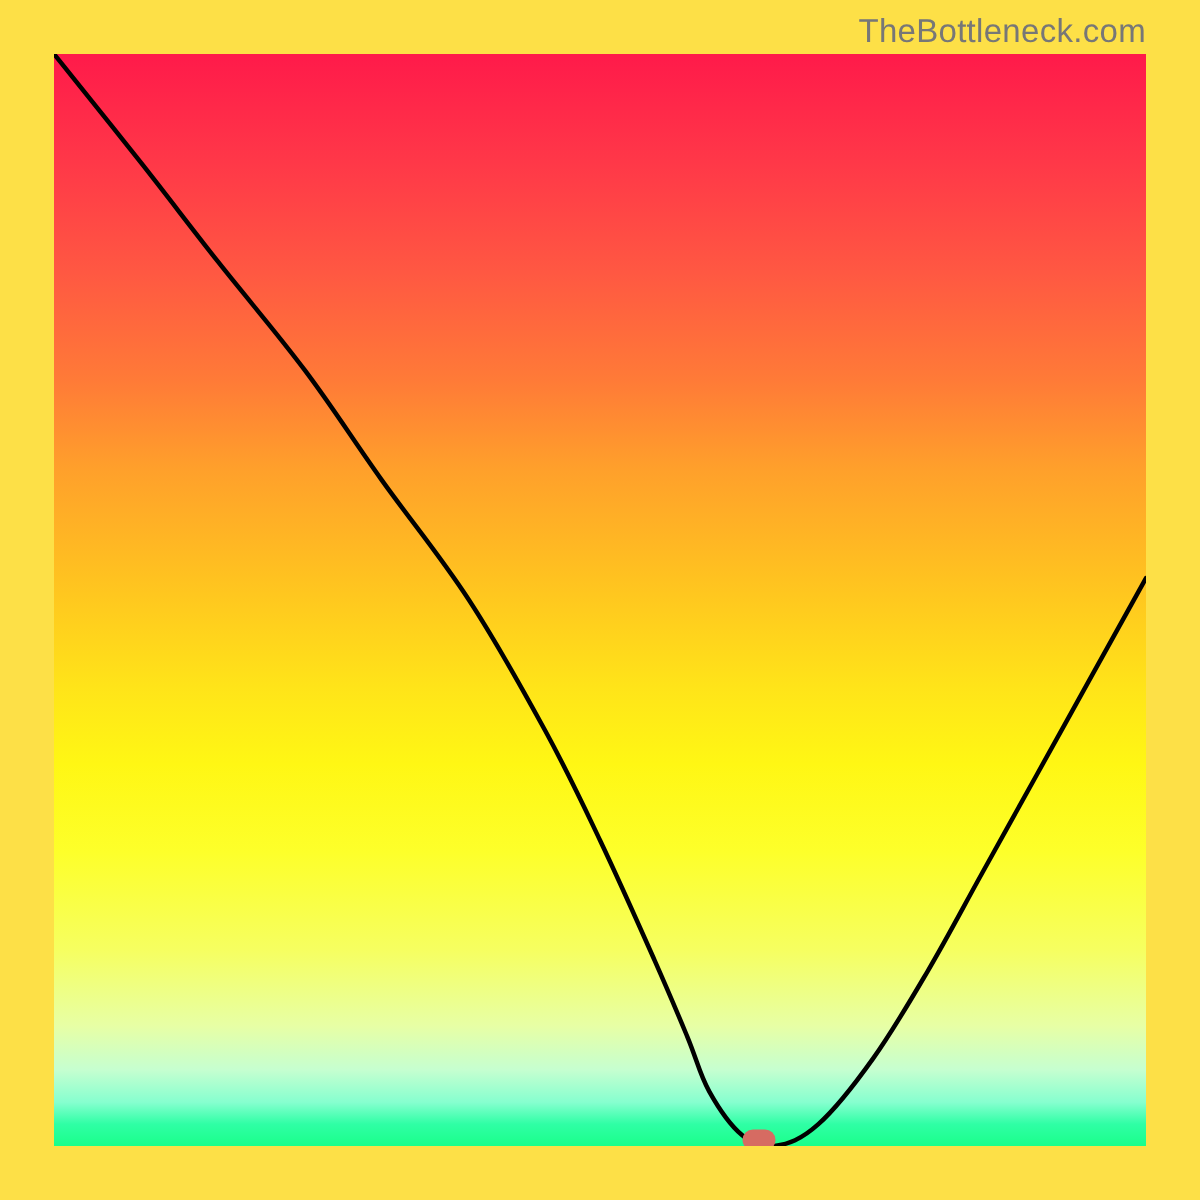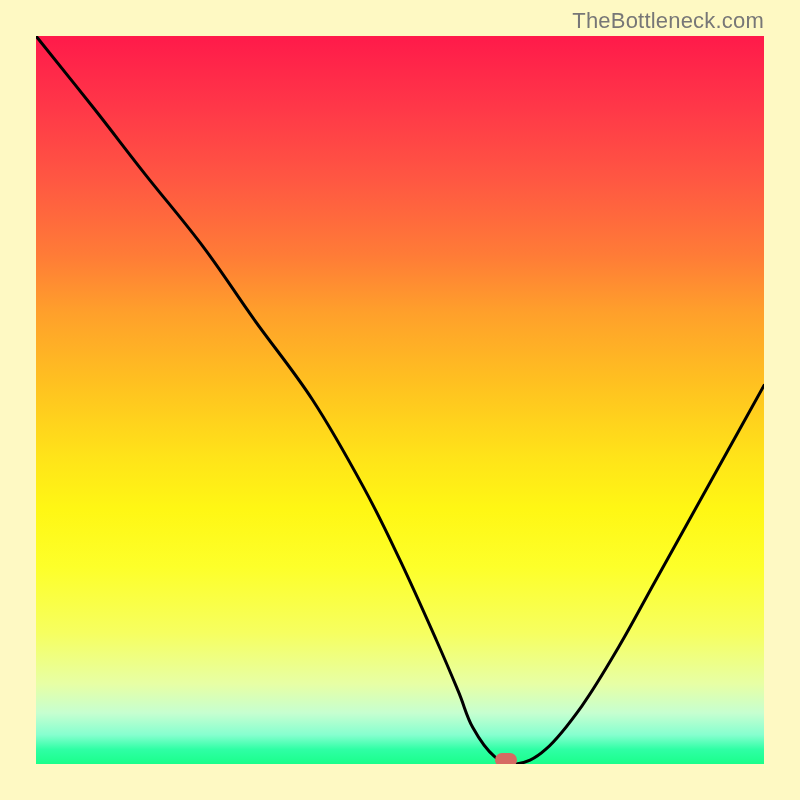--- a/index.html
+++ b/index.html
@@ -7,21 +7,21 @@
     padding: 0;
     width: 800px;
     height: 800px;
     background: #000;
     position: relative;
     font-family: Arial, Helvetica, sans-serif;
   }
   .container {
     width: 800px;
     height: 800px;
-    background: #fef9c3;
+    background: #fde047;
     position: relative;
   }
   .plot-area {
     position: absolute;
     top: 36px;
     left: 36px;
     width: 728px;
     height: 728px;
     background: linear-gradient(to bottom,
       #ff1a4a 0%,

